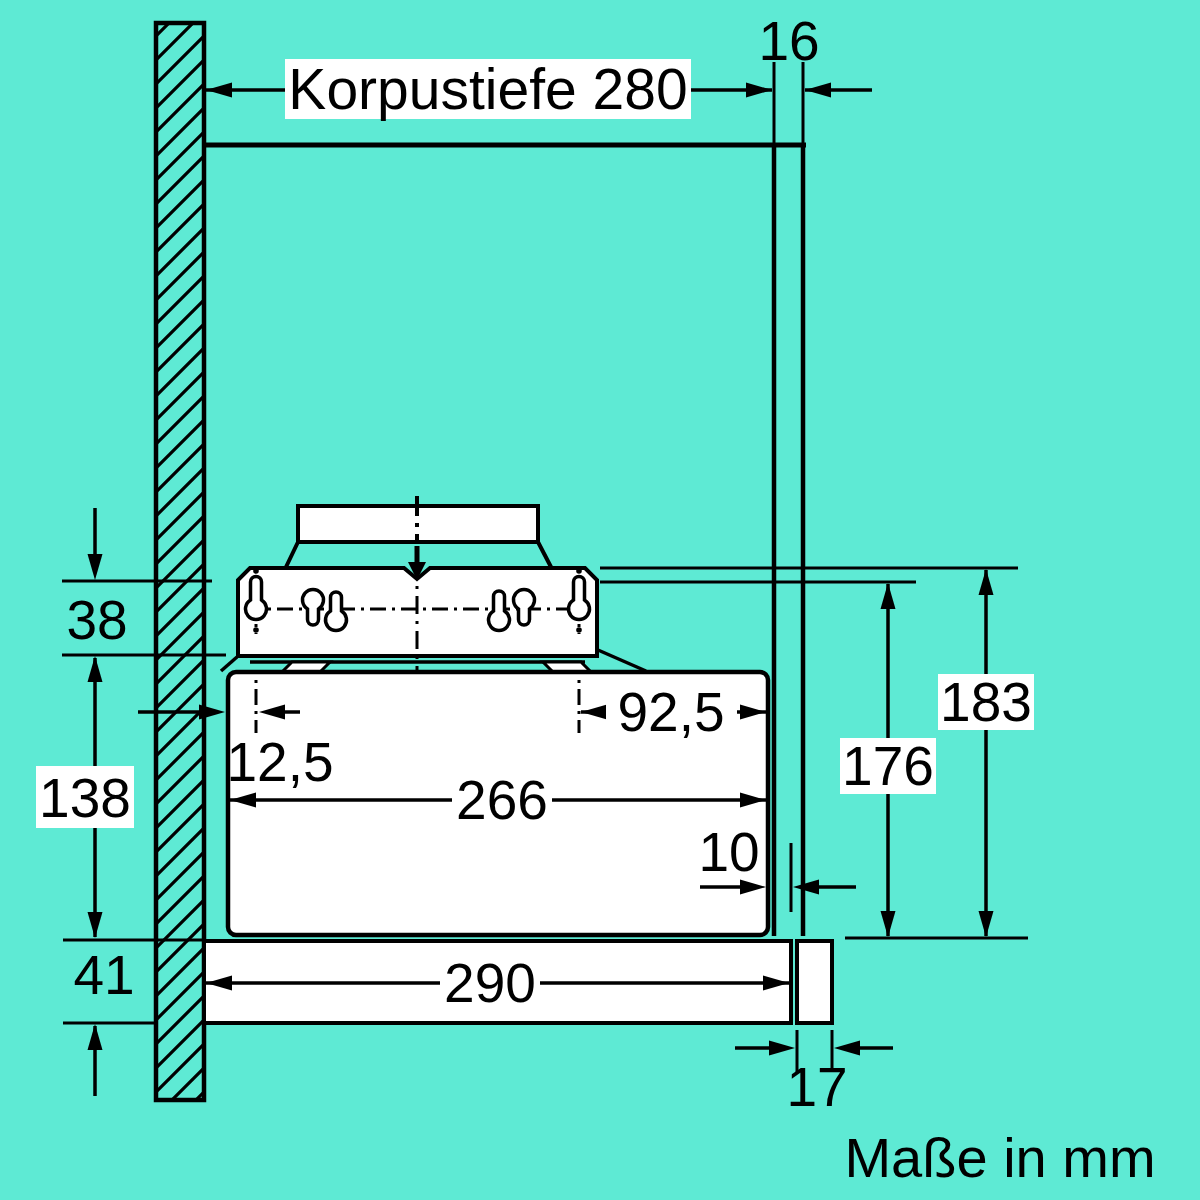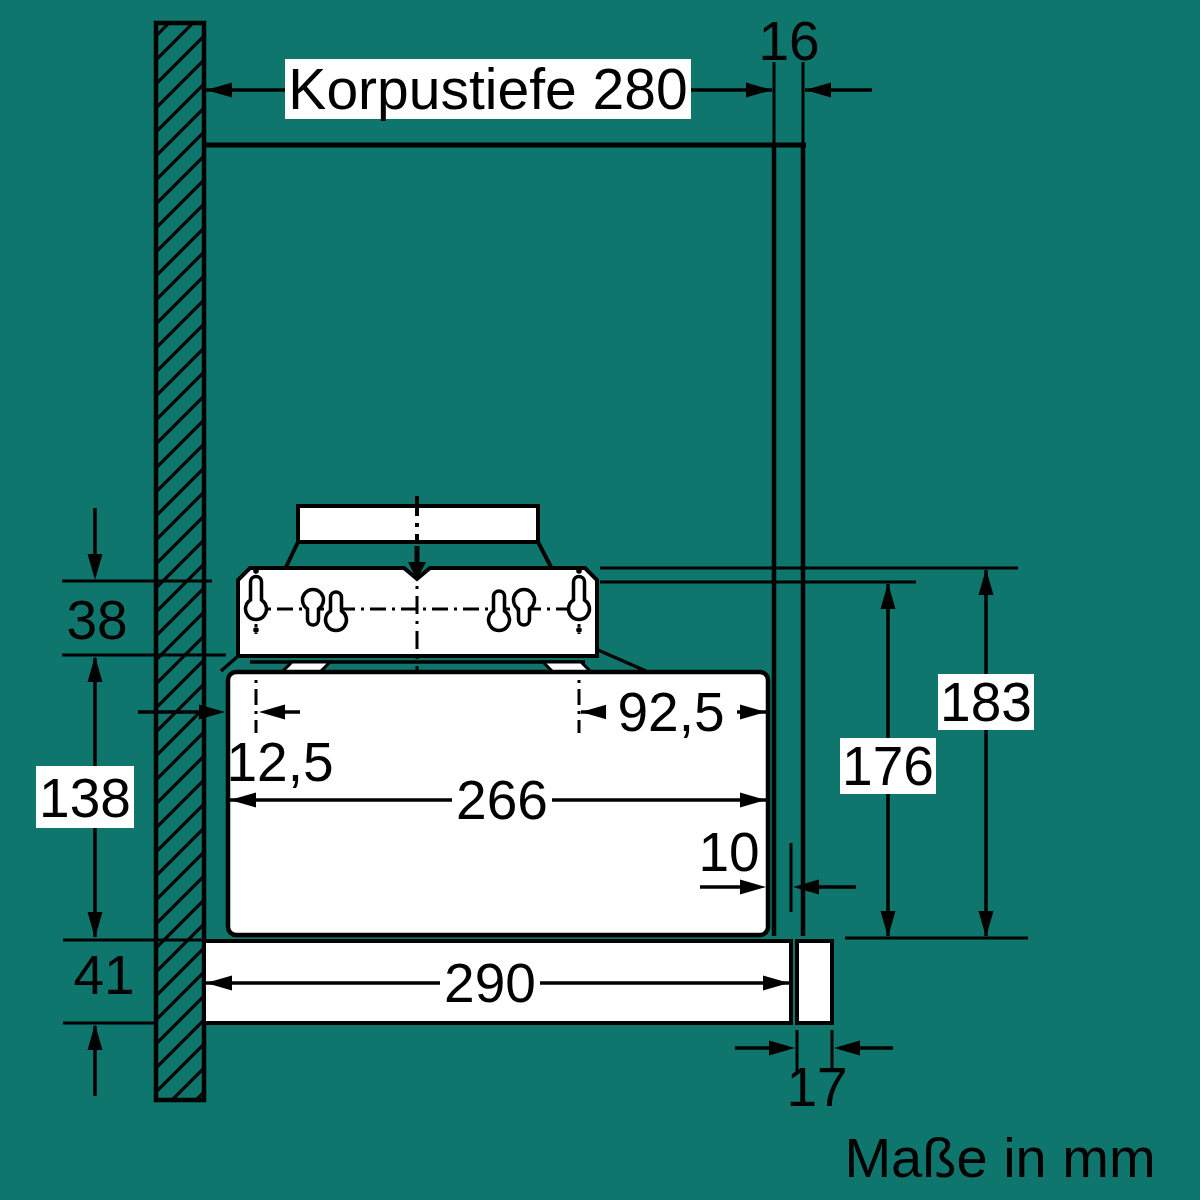--- a/index.html
+++ b/index.html
@@ -1,16 +1,16 @@
 <!DOCTYPE html>
 <html><head>
 <meta charset="utf-8">
 <style>
   html,body{margin:0;padding:0;background:#fff;}
-  .canvas{width:1200px;height:1200px;position:relative;background:#0f766e;overflow:hidden;}
+  .canvas{width:1200px;height:1200px;position:relative;background:#5eead4;overflow:hidden;}
   svg{display:block;}
   text{font-family:"Liberation Sans", sans-serif;fill:#000;}
   .dim{font-size:55px;}
   .big{font-size:57px;}
   .note{font-size:56px;}
 </style>
 </head>
 <body>
 
 <div class="canvas">

